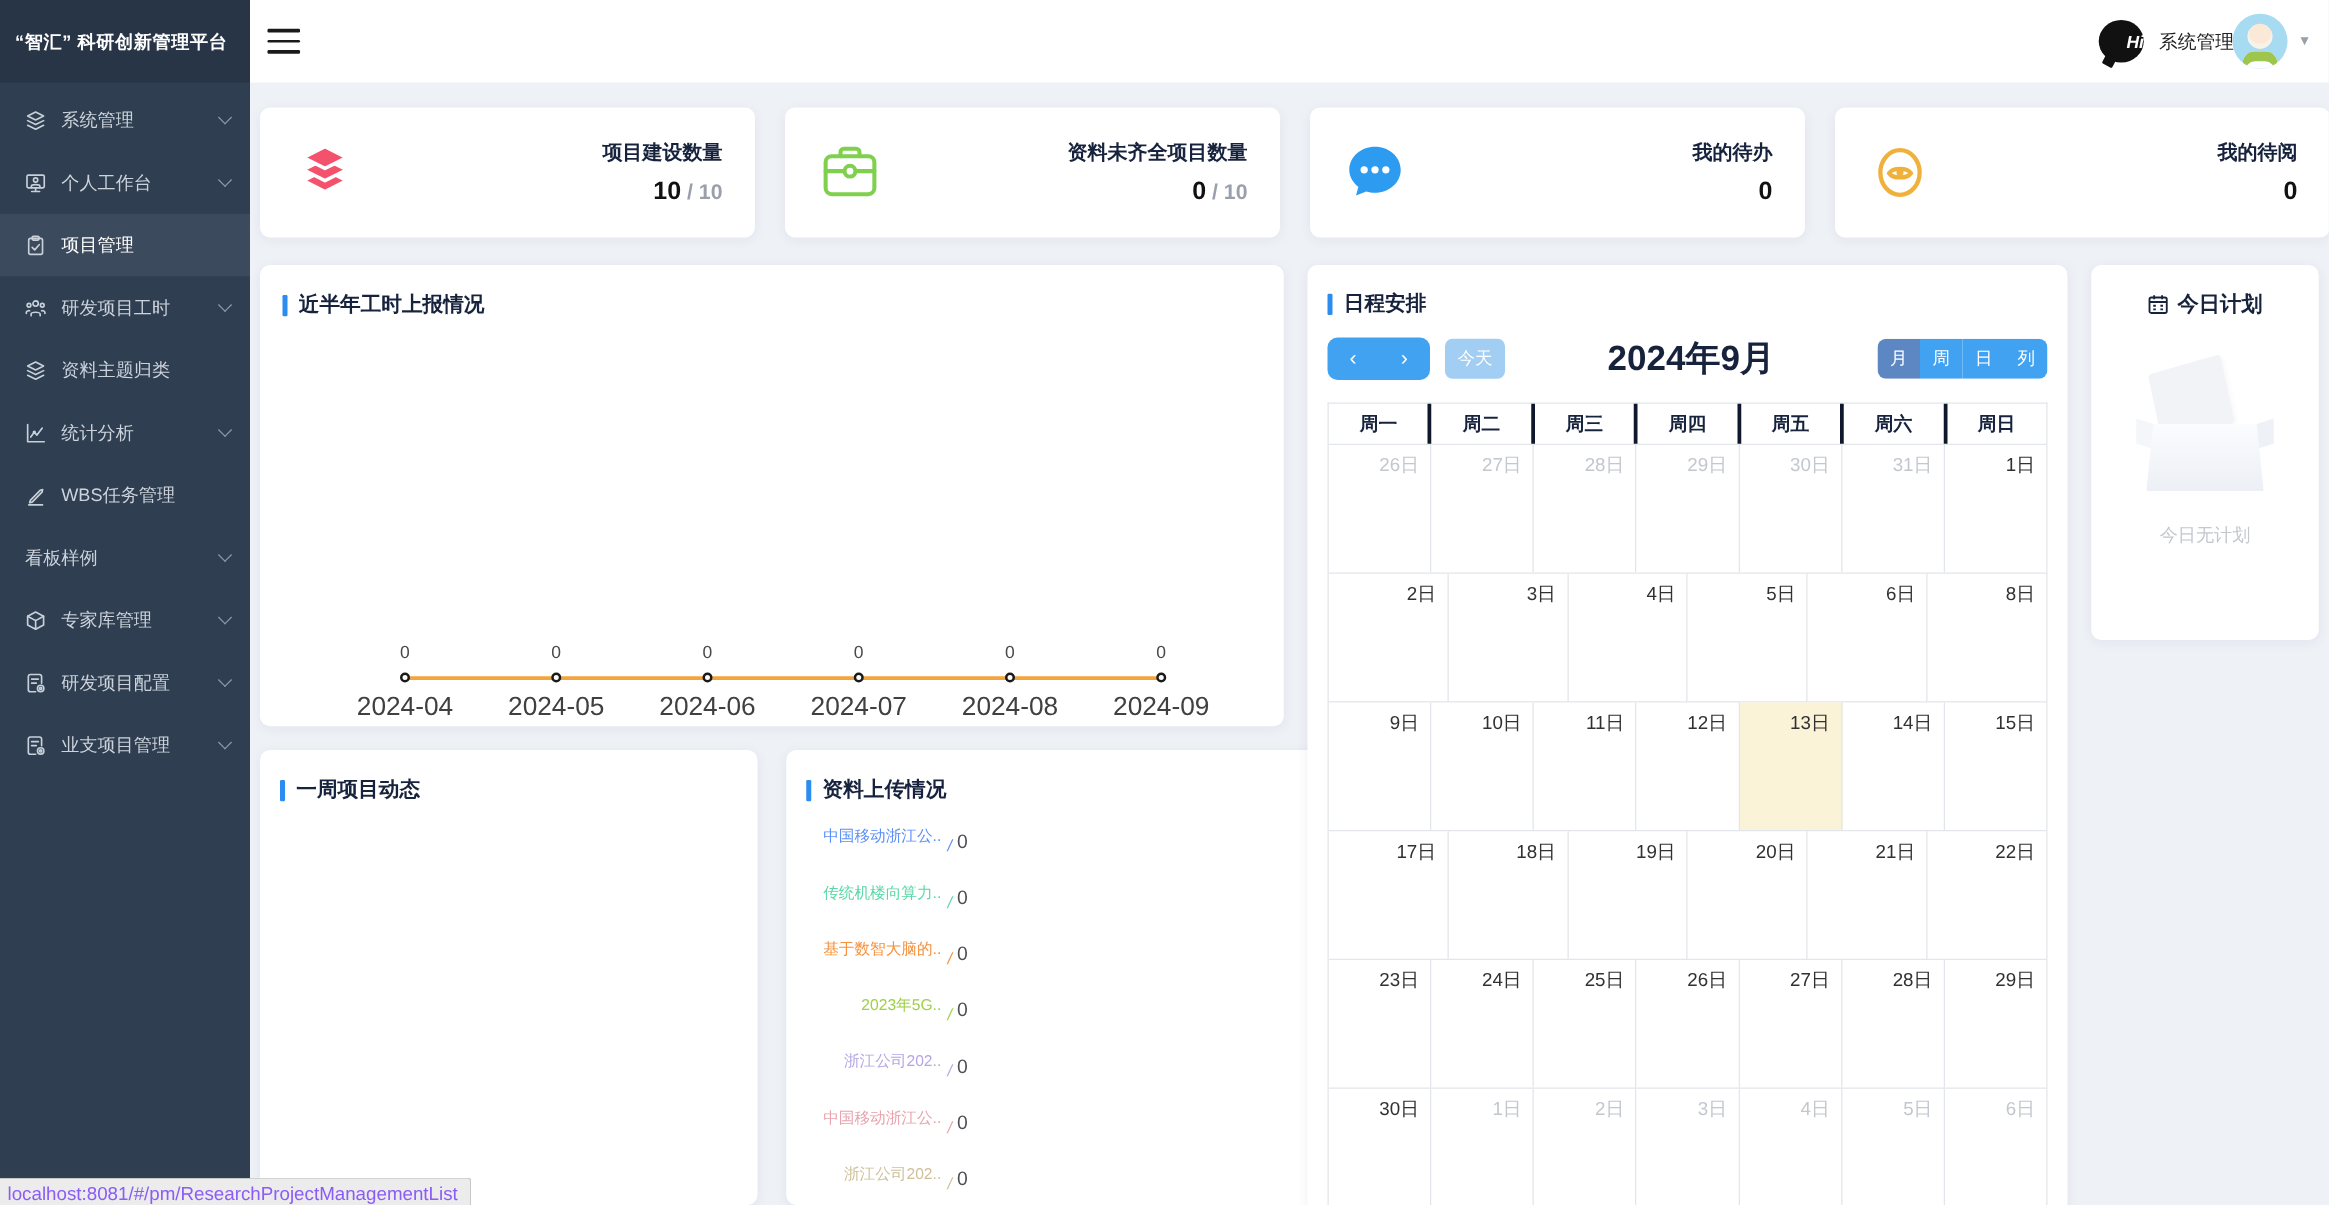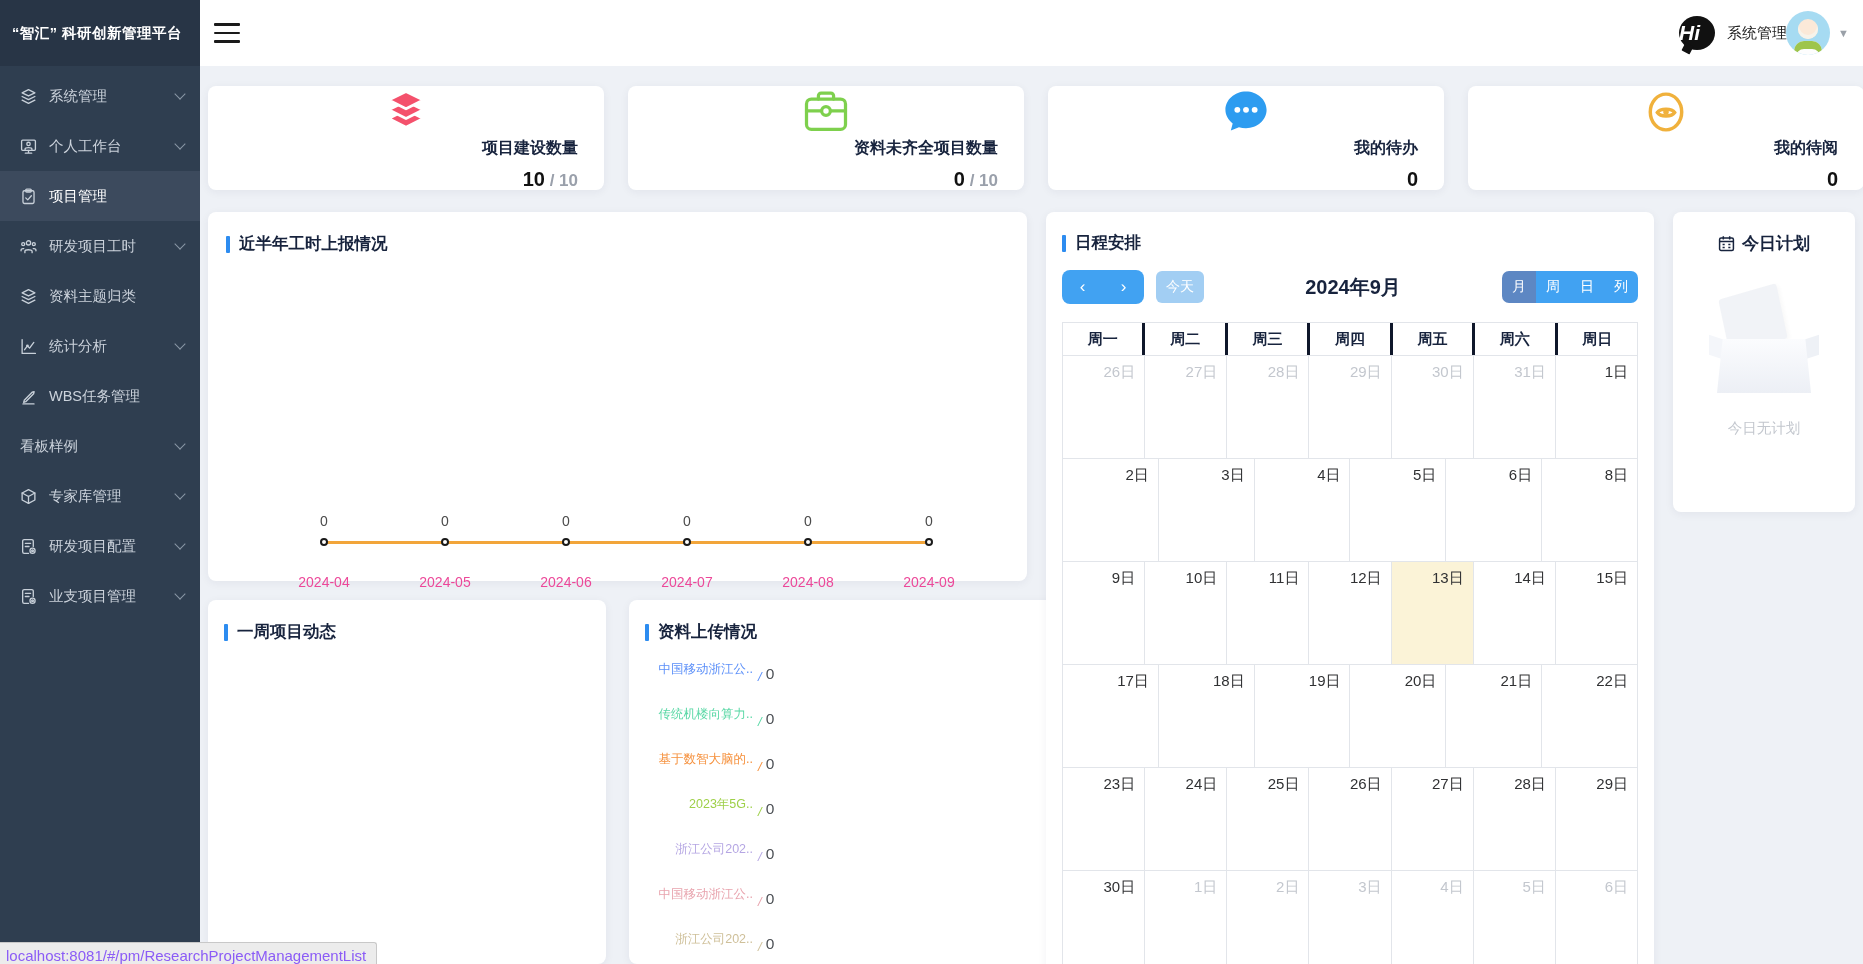--- a/index.html
+++ b/index.html
@@ -23,74 +23,74 @@
     border-right:1.6px solid #8a97a6; border-bottom:1.6px solid #8a97a6; transform:rotate(45deg); }
 
   
   .topbar { position:absolute; left:200px; top:0; width:1663px; height:66px; background:#fff; z-index:4;
     display:flex; align-items:center; }
   .hamburger { margin-left:14px; width:26px; height:20px; display:flex; flex-direction:column;
     justify-content:space-between; cursor:pointer; }
   .hamburger span { display:block; height:2.6px; background:#1a1a1a; border-radius:1px; }
   .top-right { margin-left:auto; display:flex; align-items:center; padding-right:14px; }
   .hi-bubble { width:36px; height:34px; background:#111; border-radius:50% 50% 50% 50%; position:relative;
-    display:flex; align-items:center; justify-content:flex-start; color:#fff; font-weight:bold;
-    font-style:italic; font-size:21px; }
+    display:flex; align-items:center; justify-content:flex-end; color:#fff; font-weight:bold;
+    font-style:italic; font-size:14px; }
   .hi-bubble::after { content:""; position:absolute; left:4px; bottom:-3px; width:9px; height:9px;
     background:#111; transform:rotate(28deg); border-radius:1px; }
   .user-name { margin-left:12px; margin-right:-16px; font-size:15px; color:#222; position:relative; z-index:1; }
   .avatar { width:44px; height:44px; border-radius:50%; background:#a6dbf2; position:relative; overflow:hidden; z-index:2; }
   .avatar::before { content:""; position:absolute; left:12px; top:8px; width:20px; height:20px;
     border-radius:50%; background:#fbe9d8; box-shadow:0 -3px 0 1px #f7f3ea inset; }
   .avatar::after { content:""; position:absolute; left:8px; top:30px; width:28px; height:16px;
     border-radius:10px 10px 0 0; background:#fdfdfd; box-shadow:0 6px 0 2px #9ec54c inset; }
   .caret-down { margin-left:8px; color:#9aa0a8; font-size:11px; }
 
   
   .content { position:absolute; left:200px; top:66px; width:1663px; height:898px; background:#eef1f6; }
-  .card { position:absolute; background:#fff; border-radius:8px; box-shadow:0 2px 10px rgba(30,40,60,.06);flex-direction:column; }
+  .card { position:absolute; background:#fff; border-radius:8px; box-shadow:0 2px 10px rgba(30,40,60,.06); }
 
   
   .stat-card { top:20px; height:104px; display:flex; align-items:center; padding:0 26px; cursor:pointer; }
   .stat-icon { width:52px; height:52px; flex:0 0 auto; }
   .stat-right { margin-left:auto; text-align:right; }
   .stat-title { font-size:16px; font-weight:bold; color:#17233d; margin-bottom:9px; }
   .stat-value { font-size:20px; font-weight:bold; color:#111; }
   .stat-suffix { font-size:17px; font-weight:bold; color:#9aa0ab; }
 
   
   .panel-title { display:flex; align-items:center; font-size:16.5px; font-weight:bold; color:#17233d; }
   .panel-title::before { content:""; width:4px; height:17px; background:#2d8cf0; border-radius:1px; margin-right:9px; }
 
   
   .chart-panel { left:8px; top:146px; width:819px; height:369px; padding:21px 18px; }
   .chart-area { position:relative; width:100%; height:300px; }
   .chart-line { position:absolute; height:3px; background:#f2a53a; border-radius:2px; }
   .pt-group { position:absolute; width:90px; text-align:center; }
   .pt-val { font-size:14px; color:#4a4a4a; margin-bottom:9px; }
   .pt-dot { width:8px; height:8px; margin:0 auto; background:#fff; border:2px solid #1a1a1a; border-radius:50%; }
-  .pt-month { font-size:14px; color:#ec4899; margin-top:28px; }
+  .pt-month { font-size:21px; color:#404040; margin-top:8px; }
 
   
   .weekly-panel { left:8px; top:534px; width:398px; height:364px; padding:21px 16px; }
   .upload-panel { left:429px; top:534px; width:470px; height:364px; padding:21px 16px; overflow:hidden; }
   .upload-list { margin-top:18px; }
   .upload-row { height:45px; display:flex; align-items:flex-start; }
   .u-name { width:108px; text-align:right; font-size:12.5px; white-space:nowrap; overflow:hidden; cursor:pointer; }
   .u-slash { font-size:13px; margin:8px 4px 0 5px; font-style:italic; }
   .u-val { font-size:15.5px; color:#4d5156; margin-top:4px; }
 
   
   .cal-panel { left:846px; top:146px; width:608px; height:937px; padding:20px 16px; }
   .cal-controls { margin-top:16px; display:flex; align-items:center; height:34px; }
   .nav-group { width:82px; height:34px; background:#41a2f2; border-radius:8px; display:flex; cursor:pointer; }
   .nav-btn { flex:1; color:#fff; font-size:17px; display:flex; align-items:center; justify-content:center; cursor:pointer; }
   .today-btn { width:48px; height:32px; margin-left:12px; background:#a2cef3; border:none; border-radius:6px;
     color:#fff; font-size:14px; cursor:pointer; }
-  .month-label { flex:1; text-align:center; font-size:20px; font-weight:bold; color:#17233d; }
+  .month-label { flex:1; text-align:center; font-size:28px; font-weight:bold; color:#17233d; }
   .view-group { display:flex; border-radius:7px; overflow:hidden; }
   .view-btn { width:34px; height:32px; background:#41a2f2; color:#fff; font-size:14px; border:none; cursor:pointer; }
   .view-btn.active { background:#5d87c3; }
   .cal-table { margin-top:18px; border:1px solid #e2e5ea; border-bottom:none; }
   .cal-hrow { display:flex; height:33px; border-bottom:1px solid #e2e5ea; }
   .cal-hcell { flex:1; display:flex; align-items:center; justify-content:center; font-size:15px; font-weight:bold;
     color:#17233d; border-right:3px solid #0f172a; }
   .cal-hcell:last-child, .cal-cell:last-child { border-right:none; }
   .cal-row { display:flex; height:103px; border-bottom:1px solid #e2e5ea; }
   .cal-cell { flex:1; border-right:1px solid #e2e5ea; text-align:right; padding:7px 9px; font-size:15px;

